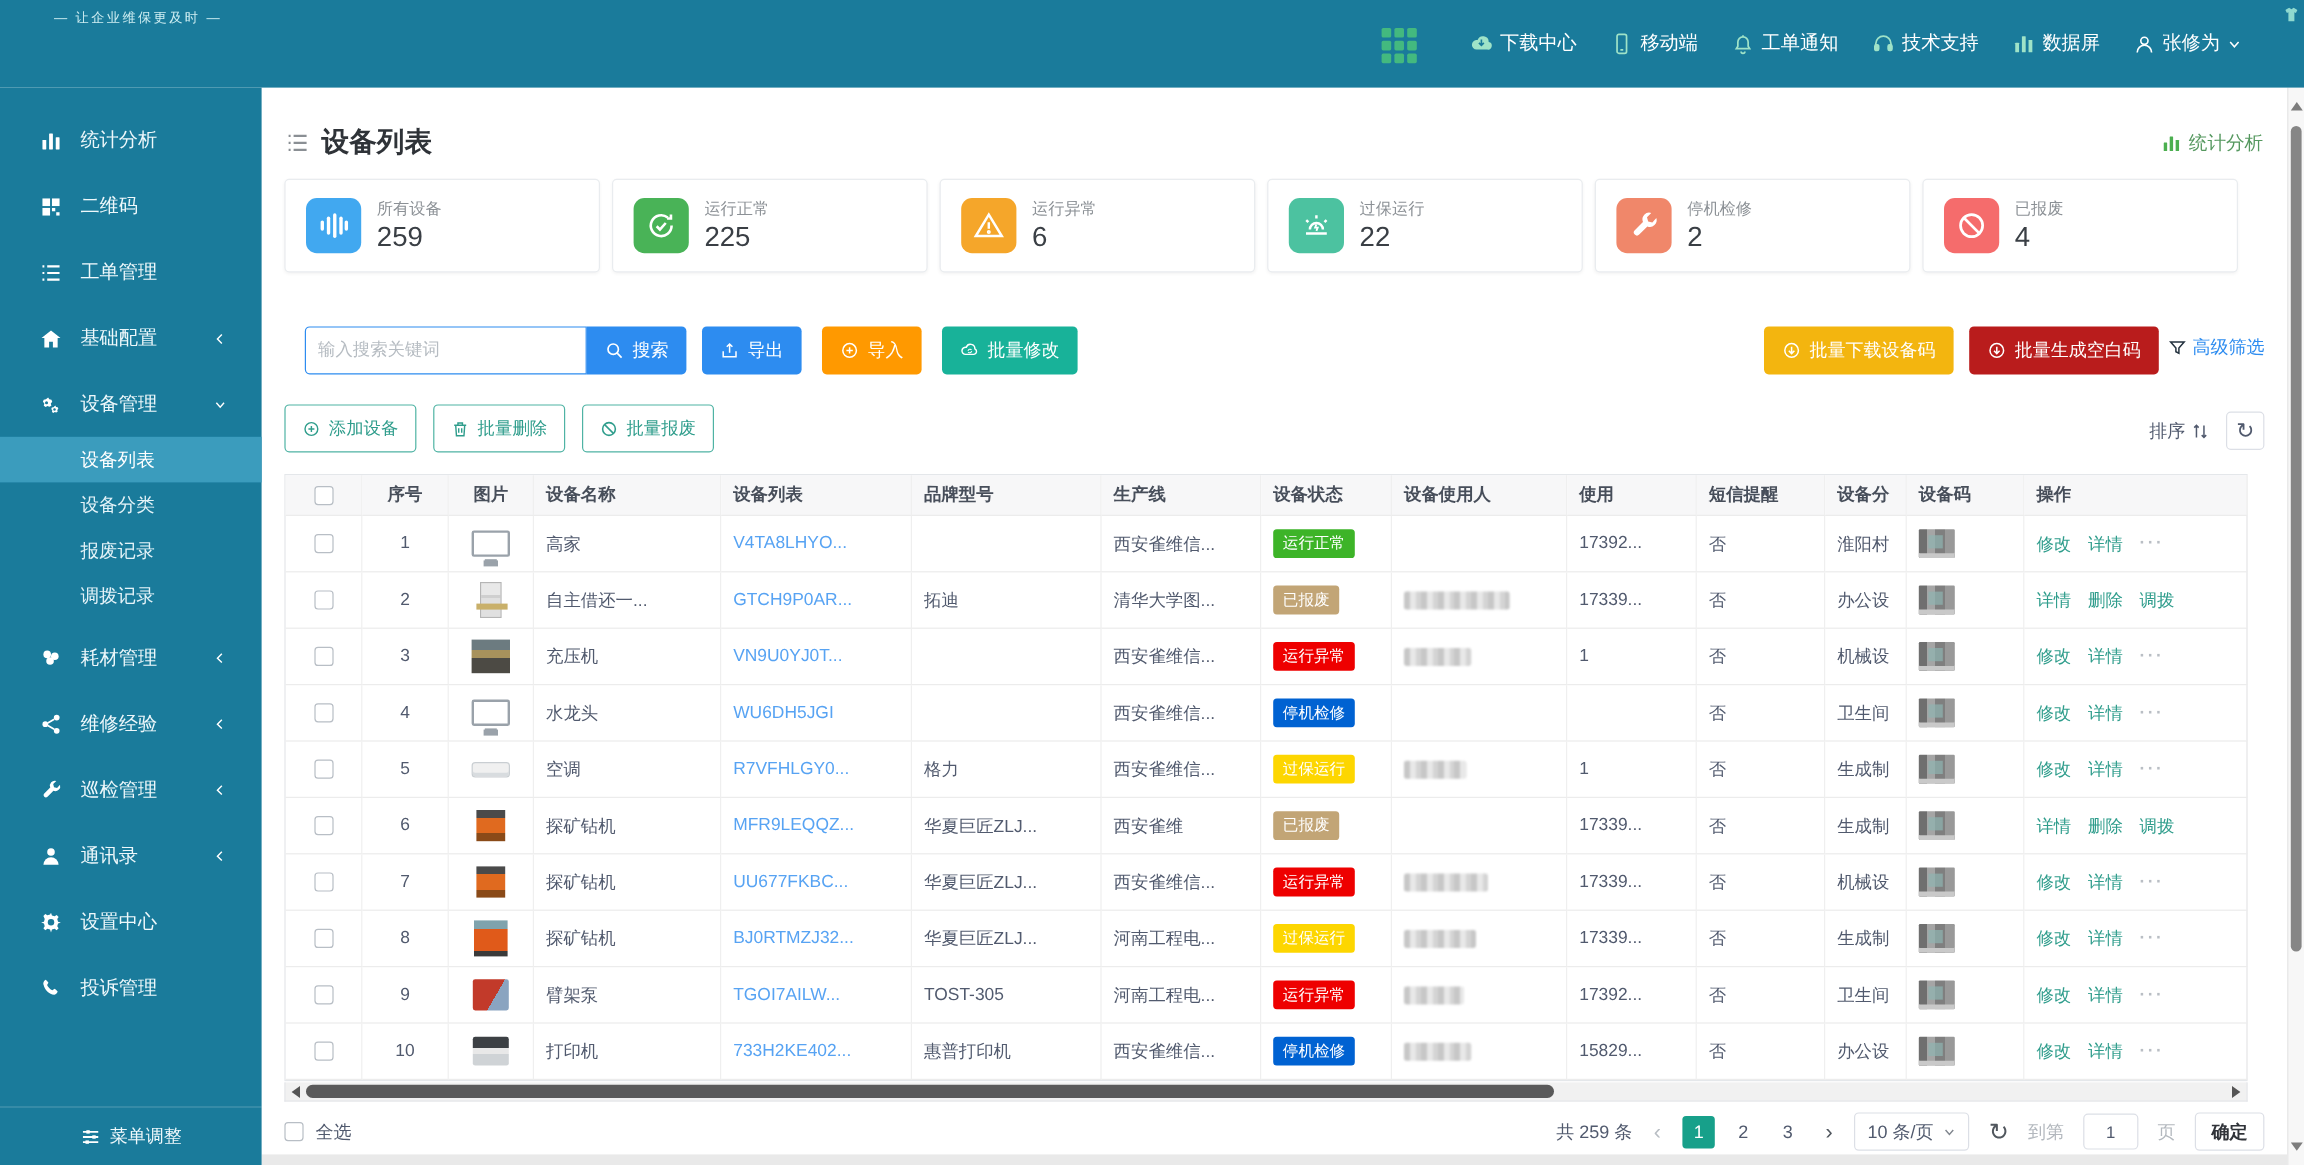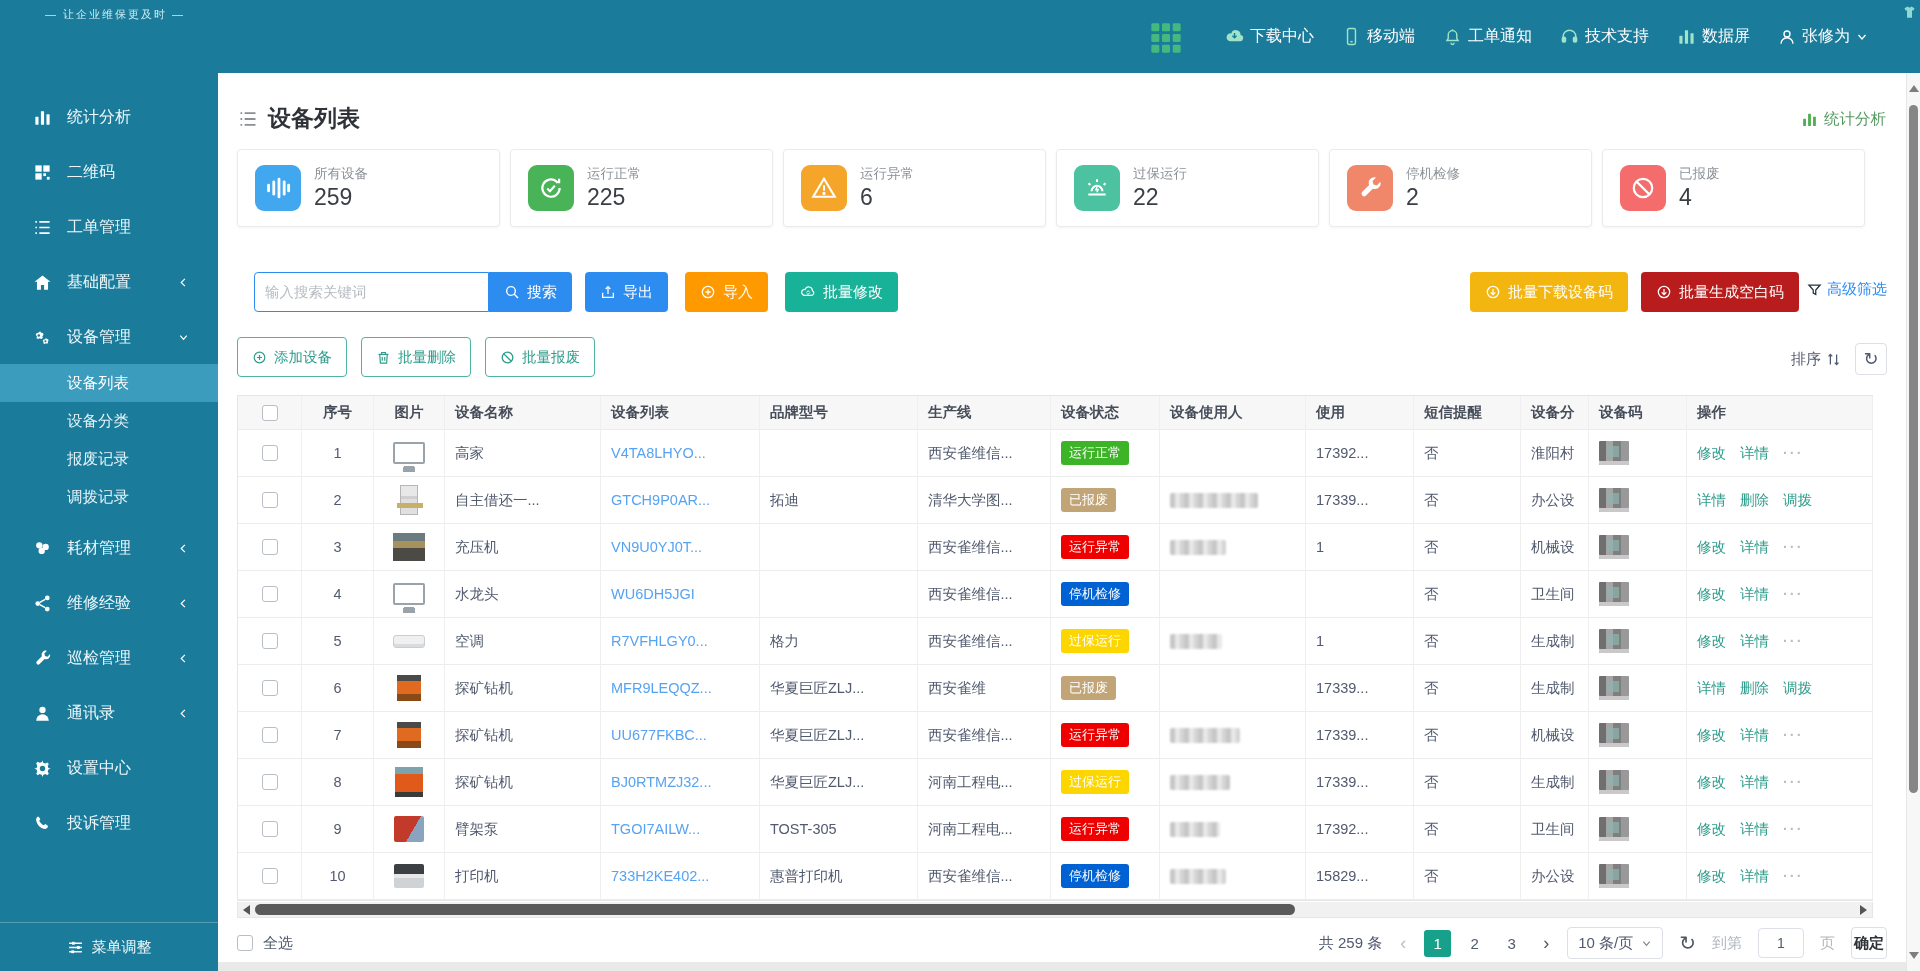--- a/index.html
+++ b/index.html
@@ -138,21 +138,21 @@
     cursor:pointer; border-radius:3px; font-size:15px; color:#515a6e; }
   .page-num.active { background:#17a08a; color:#fff; }
   .page-arrow { color:#b9bec4; font-size:18px; cursor:pointer; padding:0 2px; }
   #page-size { height:32px; border:1px solid #dcdfe6; border-radius:4px; display:flex; align-items:center;
     gap:8px; padding:0 10px; cursor:pointer; }
   #page-size .icon { width:11px; height:11px; color:#80868e; }
   #footer-refresh { font-size:20px; color:#51575e; cursor:pointer; font-family:"DejaVu Sans",sans-serif; }
   .muted { color:#b3b8be; }
   #goto-input { width:46px; height:30px; border:1px solid #dcdfe6; border-radius:4px; text-align:center;
     font-size:14px; color:#515a6e; outline:none; }
-  #confirm-btn { height:32px; padding:0 2px; border:1px solid #dcdfe6; border-radius:4px; background:#fff;
+  #confirm-btn { height:32px; padding:0 13px; border:1px solid #dcdfe6; border-radius:4px; background:#fff;
     color:#303339; font-size:15px; font-weight:bold; cursor:pointer; }
   #bottom-strip { position:absolute; left:0; right:0; top:889px; height:9px; background:#e9e9e9; }
 
   
   #vscroll { position:absolute; right:0; top:73px; width:14px; bottom:0; background:#f7f7f7; border-left:1px solid #e6e6e6; }
   .v-arrow { position:absolute; left:2px; width:0; height:0; border-left:5px solid transparent; border-right:5px solid transparent; cursor:pointer; }
   #v-arrow-up { top:12px; border-bottom:7px solid #7d7d7d; }
   #v-arrow-down { bottom:12px; border-top:7px solid #7d7d7d; }
   #v-thumb { position:absolute; left:2px; top:32px; width:9px; height:688px; background:#868686; border-radius:5px; cursor:grab; }
 </style>

